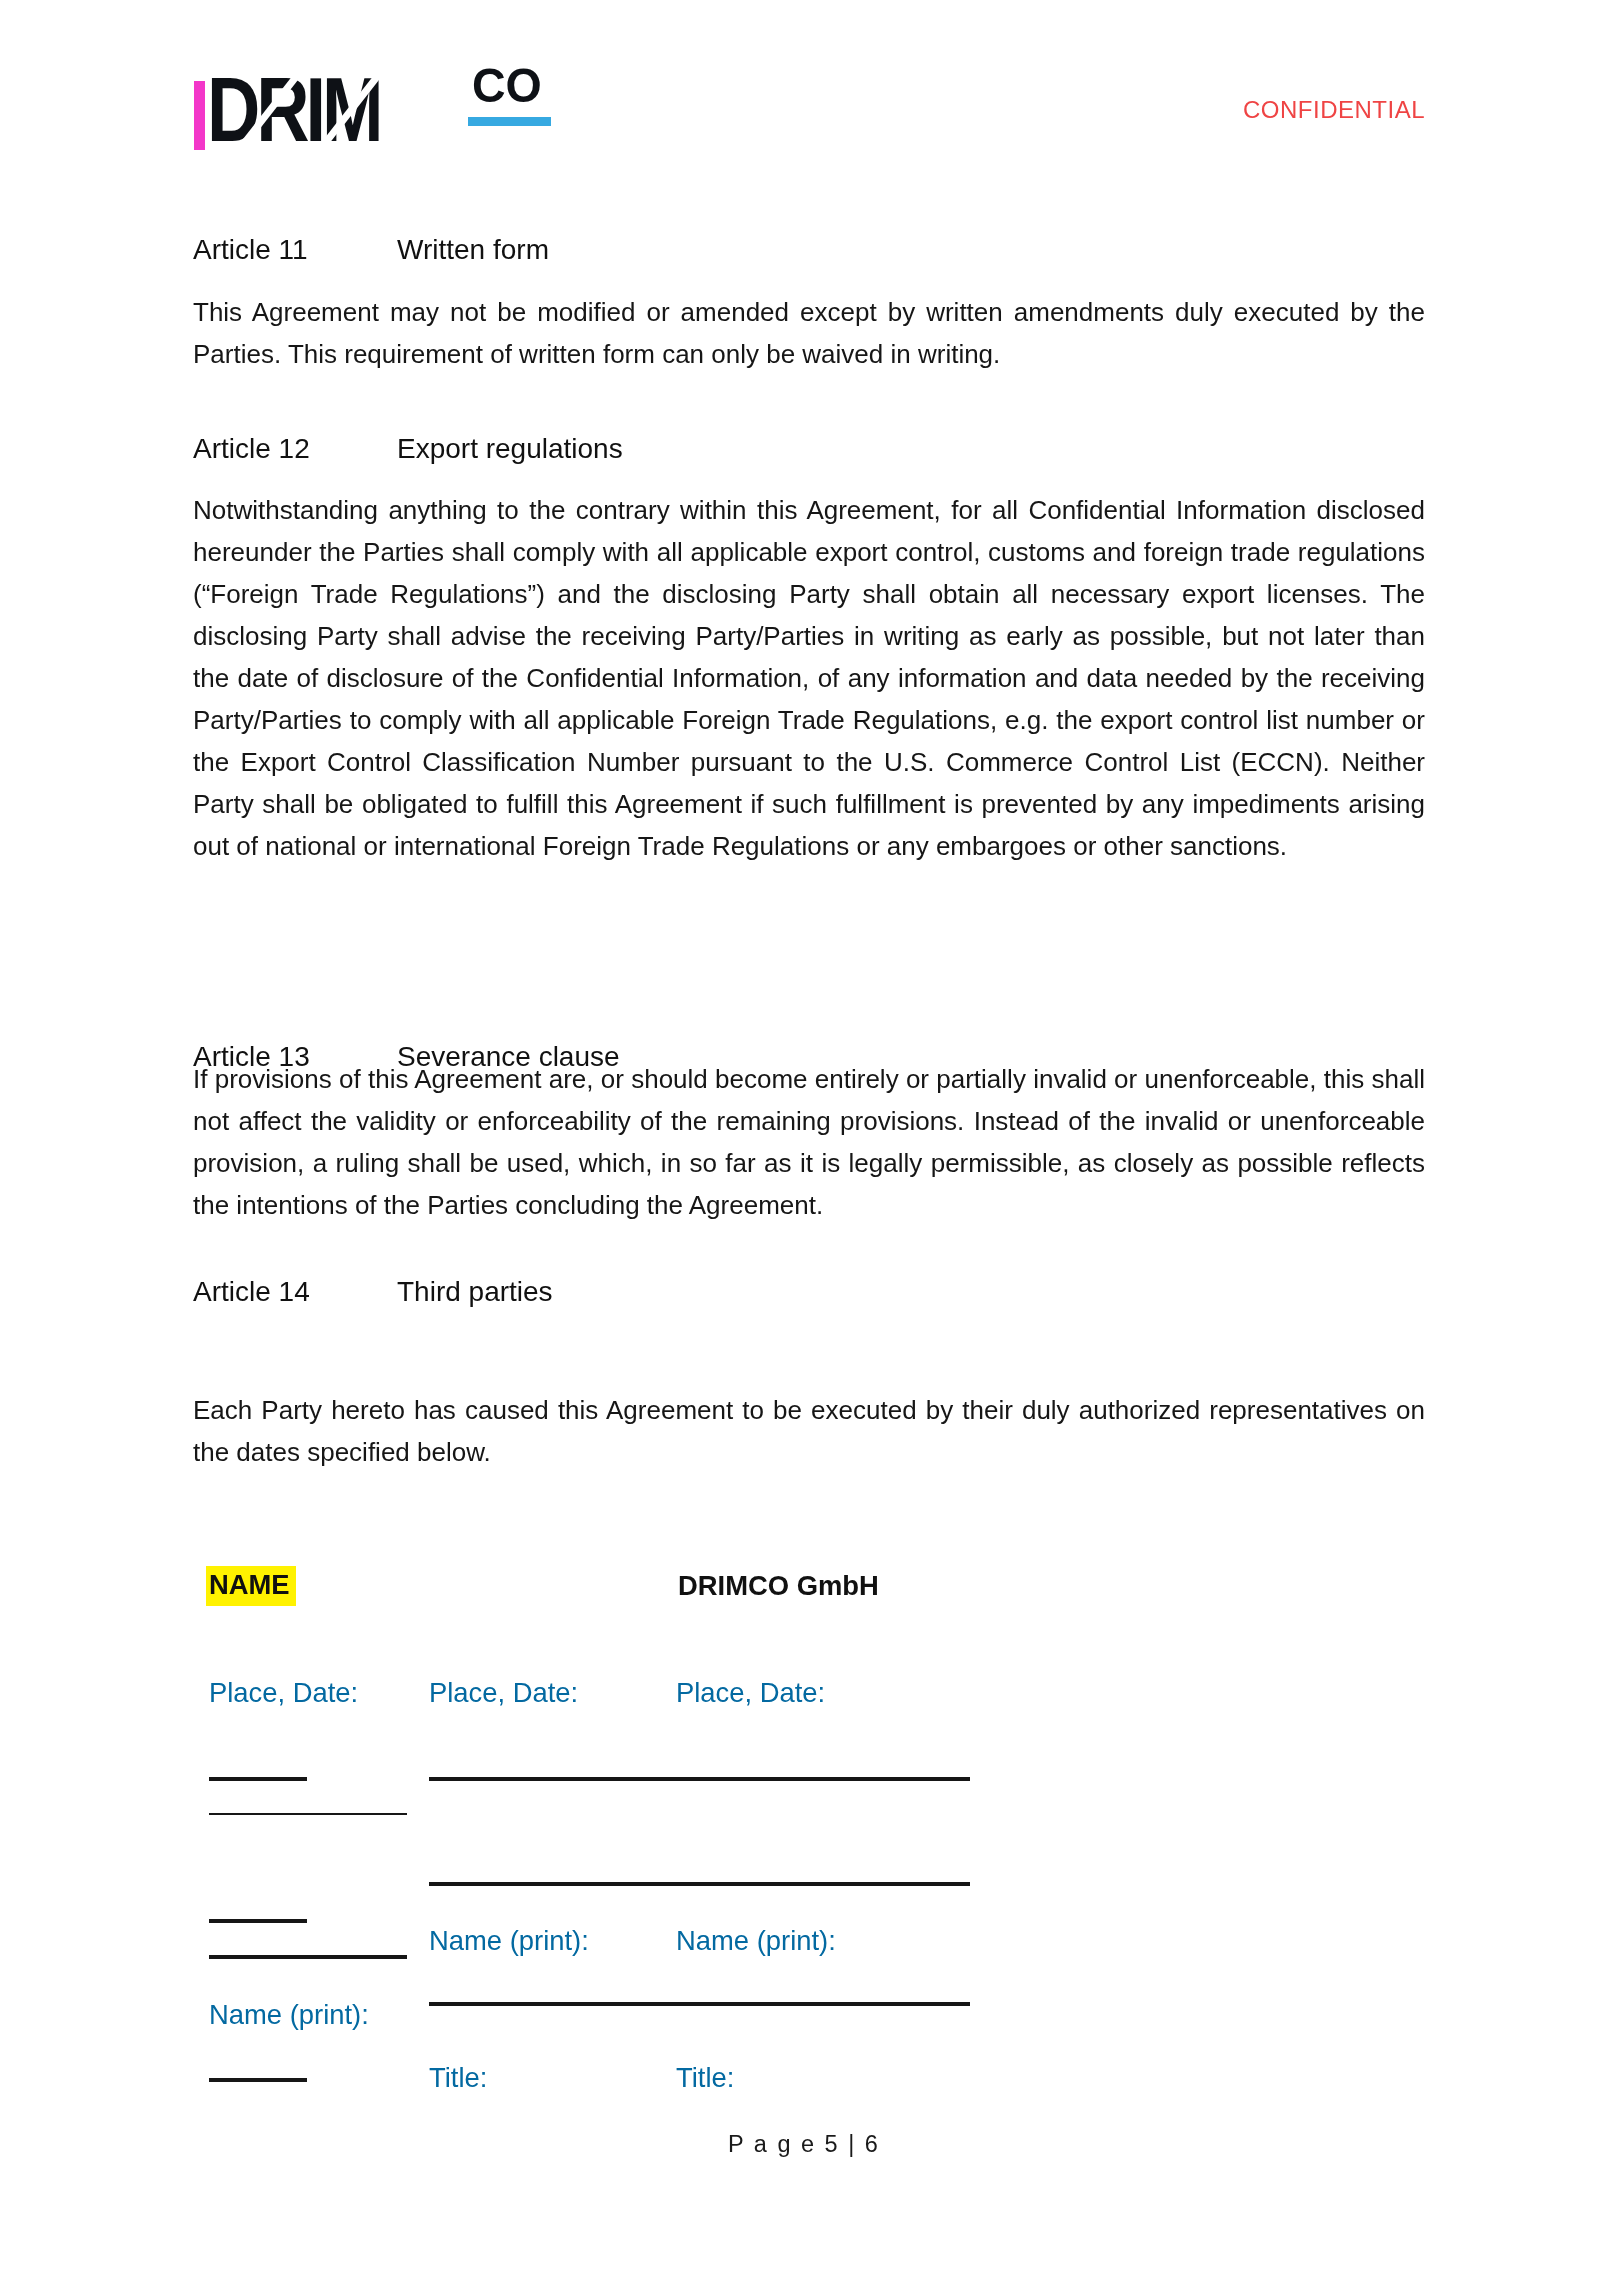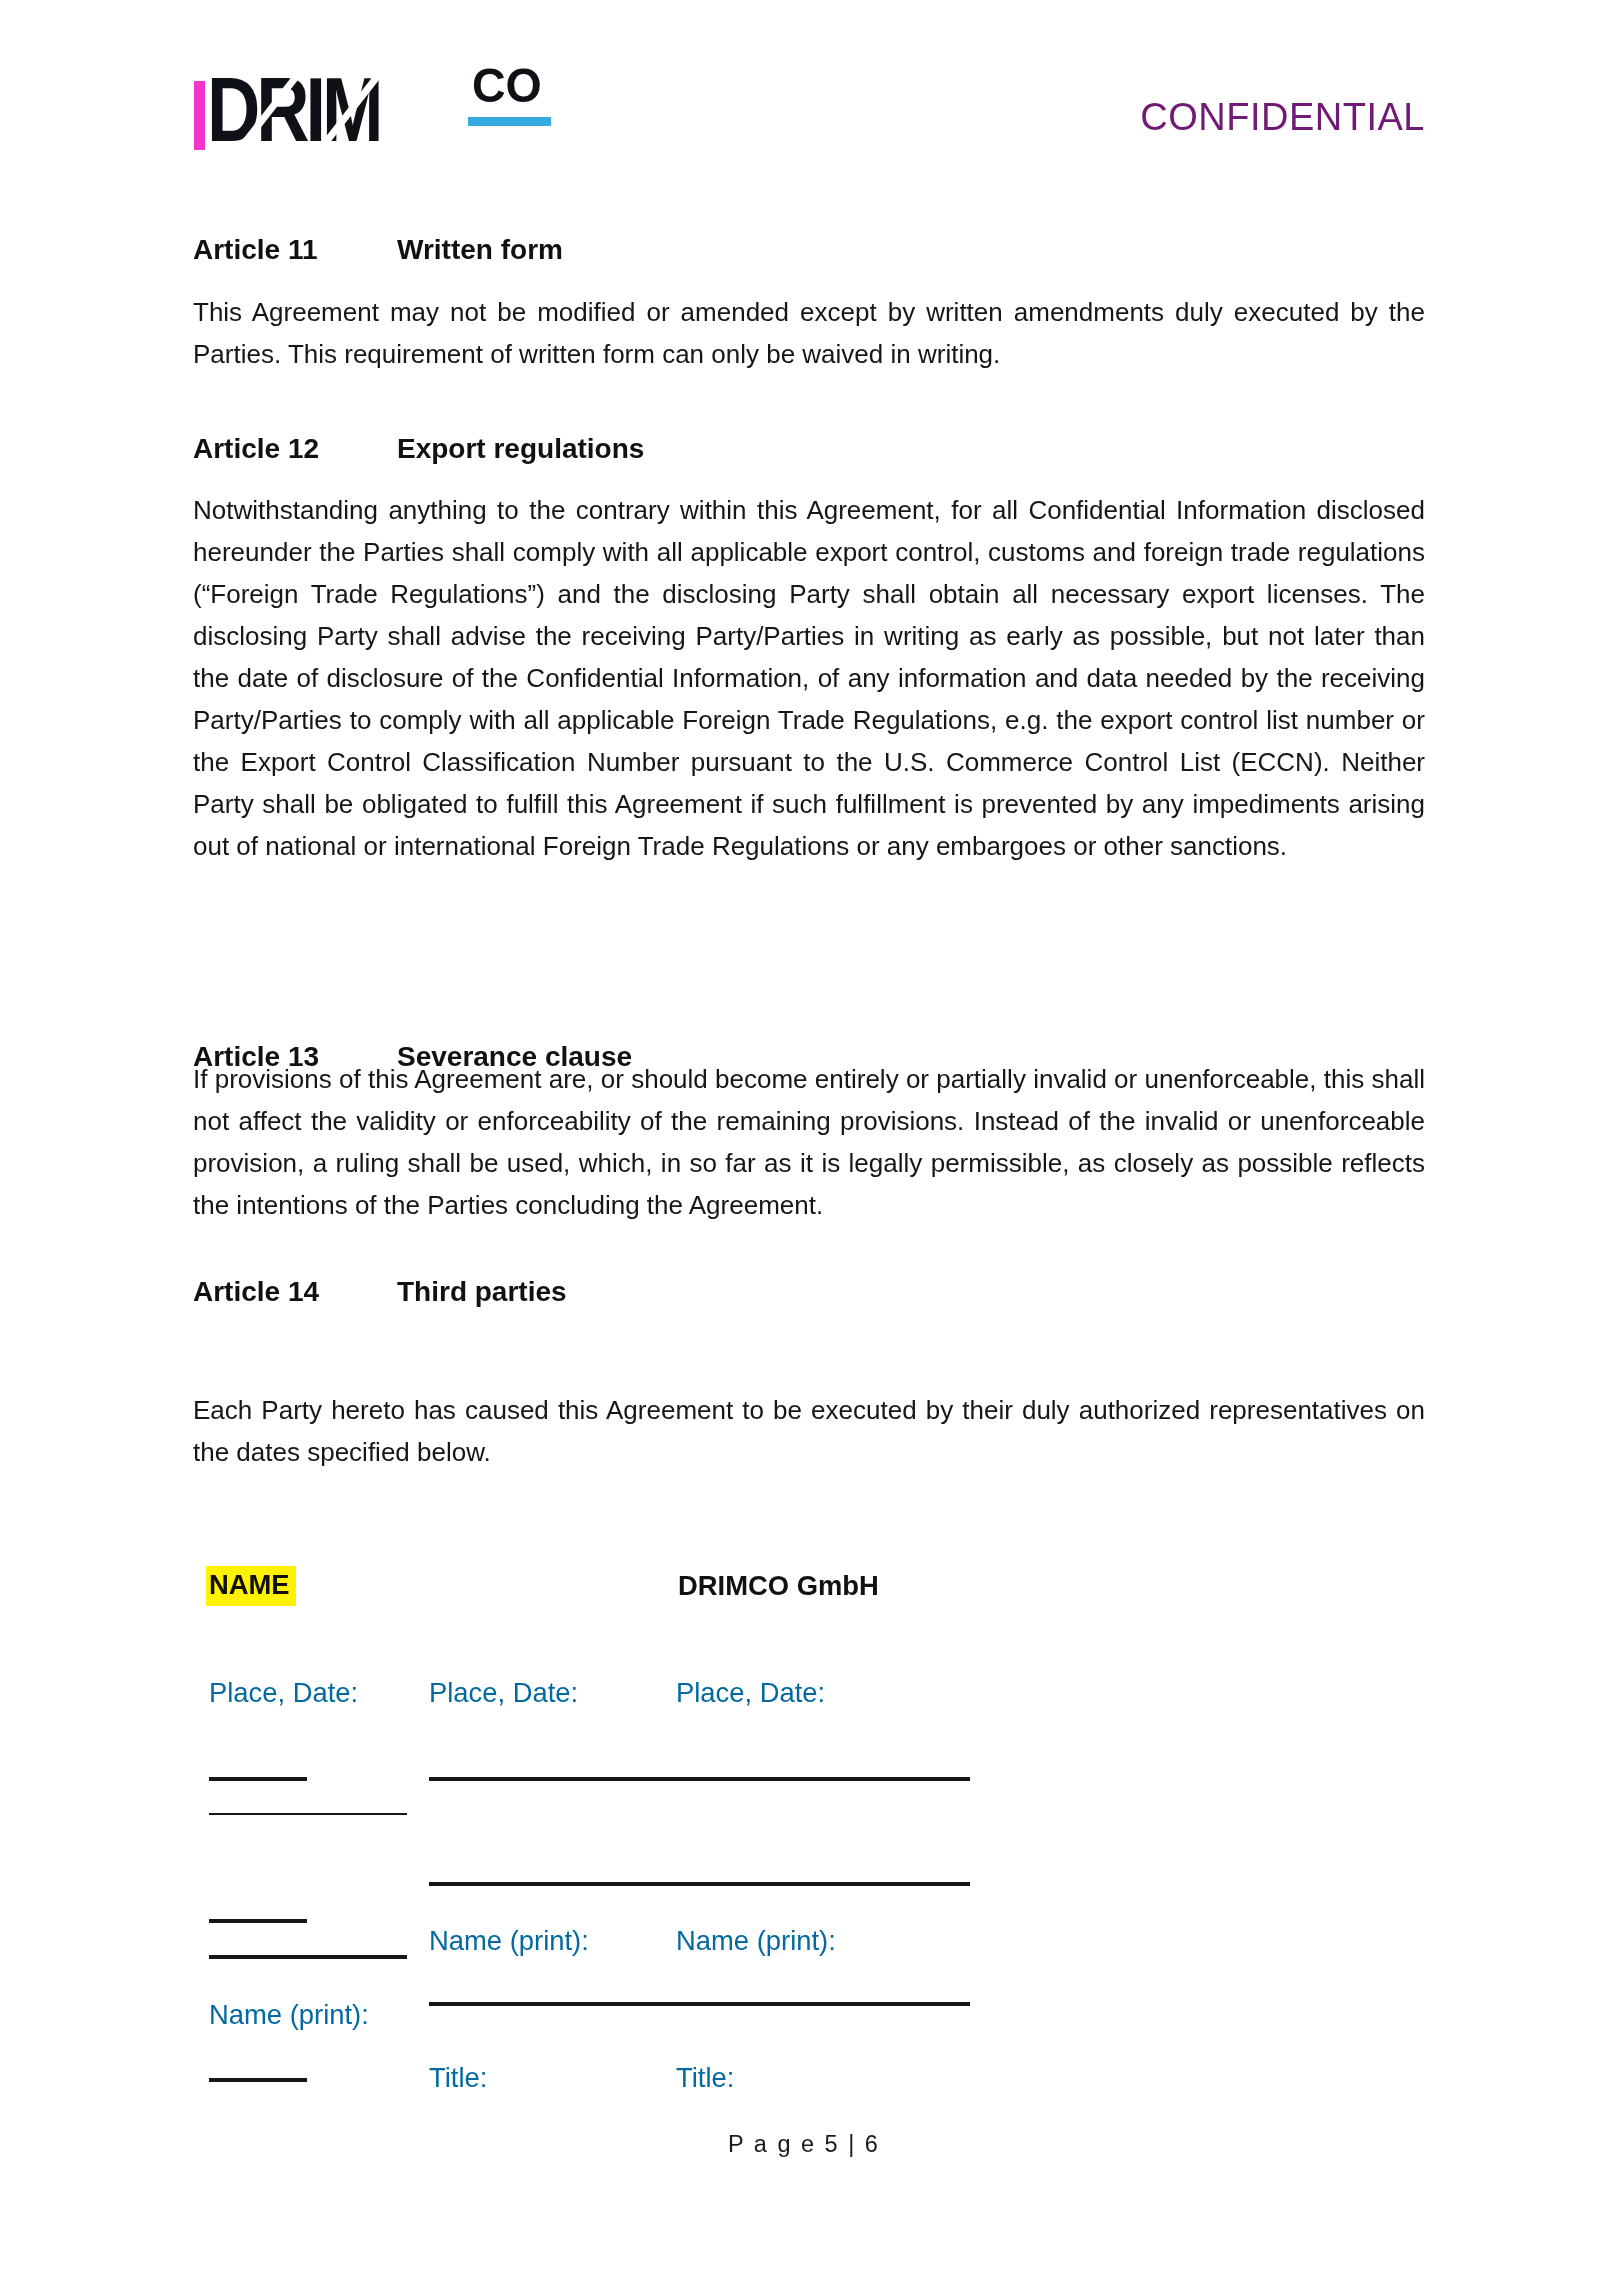--- a/index.html
+++ b/index.html
@@ -26,24 +26,24 @@
   .slash1{left:76px;} .slash2{left:157px;} .slash3{left:233px;}
   .logo-co{
     position:absolute;left:281px;top:3.9px;
     font-size:49px;line-height:49px;font-weight:bold;
     letter-spacing:0;color:#0e1116;
     transform:scaleX(0.95);transform-origin:left center;
   }
   .logo-bar-cyan{position:absolute;left:277px;top:60px;width:83px;height:8.8px;background:var(--cyan,#36a9e1);}
   .confidential{
     position:absolute;right:196px;top:96px;
-    font-size:38px;letter-spacing:0.5px;color:#701a75;
+    font-size:24px;letter-spacing:0.5px;color:#ef4444;
   }
   
-  .heading{position:absolute;left:193px;width:1232px;font-size:28px;font-weight:bold;color:#111;}
+  .heading{position:absolute;left:193px;width:1232px;font-size:28px;font-weight:normal;color:#111;}
   .heading .art-num{display:inline-block;width:204px;}
   .h-a11{top:234px;} .h-a12{top:433px;} .h-a13{top:1041px;} .h-a14{top:1276px;}
   .para{
     position:absolute;left:193px;width:1232px;
     font-size:26px;line-height:42px;color:#161616;
     text-align:justify;
   }
   .p-a11{top:291px;}
   .p-a12{top:489px;}
   .p-a13{top:1058px;}

